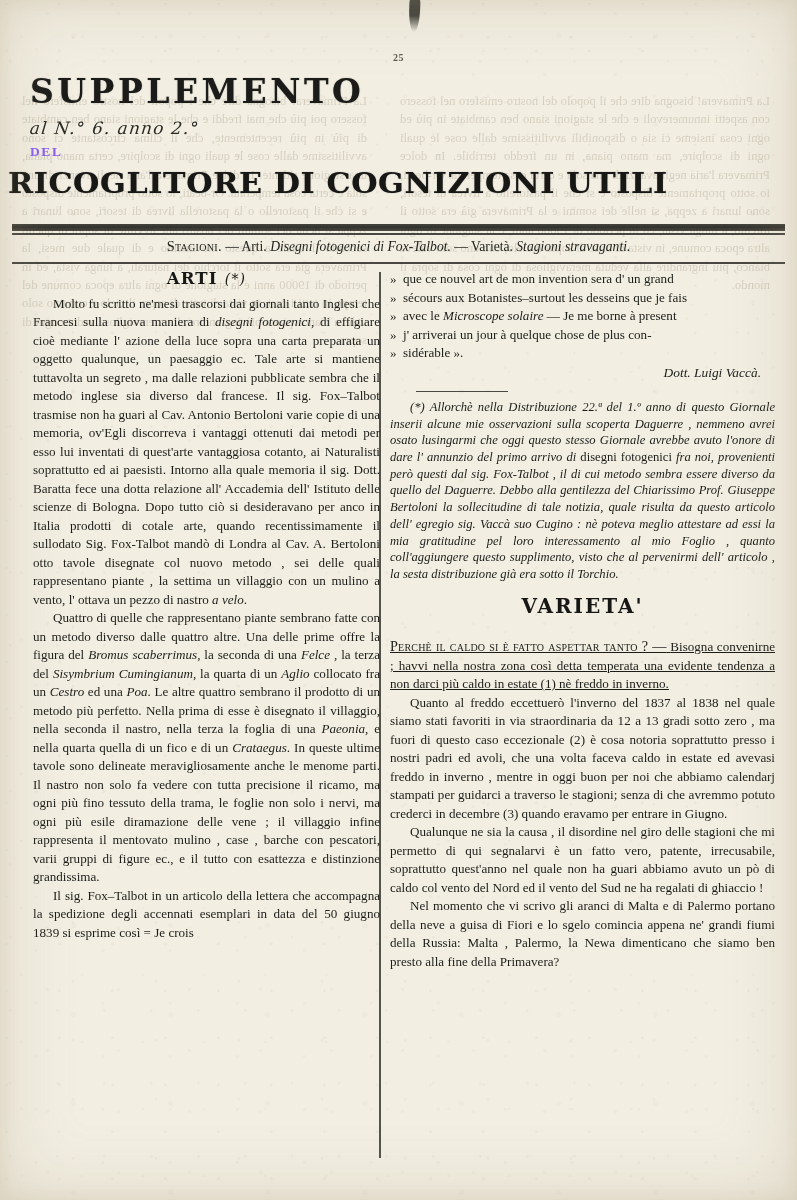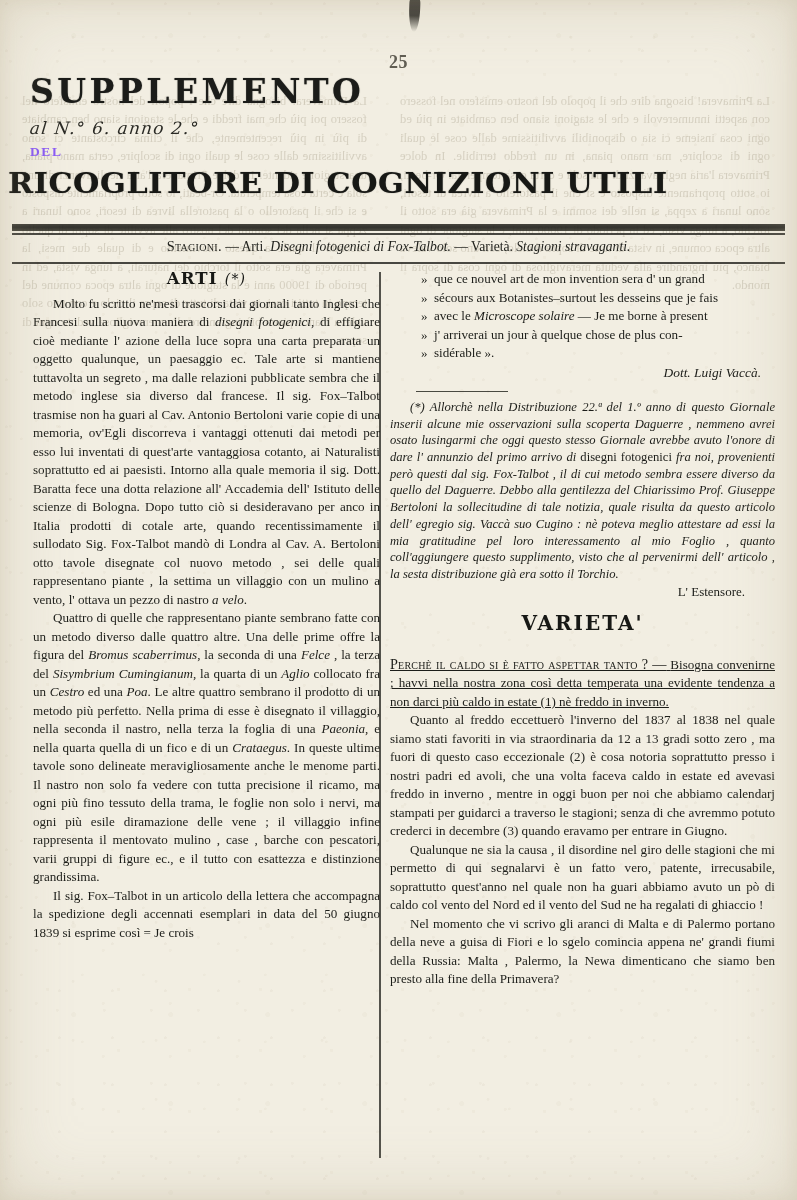--- a/index.html
+++ b/index.html
@@ -69,21 +69,21 @@
     background: linear-gradient(180deg, #2b2a27 0%, #33322d 55%, rgba(60,58,52,0) 100%);
     border-radius: 45% 45% 60% 60% / 25% 25% 80% 80%;
     transform: rotate(2deg);
     opacity: .92;
   }
 
   
   .folio {
     position: absolute; left: 0; right: 0; top: 52px;
     text-align: center;
-    font-size: 18px; font-weight: bold;
+    font-size: 10px; font-weight: bold;
     letter-spacing: .5px;
     color: #47443b;
     opacity: .85;
   }
   .masthead { position: absolute; left: 30px; right: 30px; top: 72px; text-align: left; }
   .supplemento {
     font-family: "DejaVu Serif", "Liberation Serif", serif;
     font-weight: bold;
     font-size: 33px;
     letter-spacing: 3.5px;
@@ -190,21 +190,20 @@
     letter-spacing: .2px;
   }
 
   
   .quote-block { margin: 0; }
   .quote-line {
     display: block;
     white-space: nowrap;
     font-size: 13.1px;
     line-height: 18.6px;
-    margin-left: 31px;
   }
   .guill { display: inline-block; width: 13px; }
   .signature {
     display: block;
     text-align: right;
     font-style: italic;
     font-size: 13.4px;
     margin-top: 1px;
     padding-right: 14px;
   }
@@ -293,21 +292,20 @@
         <span class="quote-line"><span class="guill">»</span><span>sécours aux Botanistes–surtout les desseins que je fais</span></span>
         <span class="quote-line"><span class="guill">»</span>avec le <i>Microscope solaire</i> — Je me borne à present</span>
         <span class="quote-line"><span class="guill">»</span><span>j' arriverai un jour à quelque chose de plus con-</span></span>
         <span class="quote-line"><span class="guill">»</span><span>sidérable ».</span><span class="signature">Dott. Luigi Vaccà.</span></span>
       </div>
 
       <div class="short-rule"></div>
 
       <p class="footnote">
         <span>(*) Allorchè nella Distribuzione 22.ª del 1.º anno di questo Giornale inserii alcune mie osservazioni sulla scoperta Daguerre , nemmeno avrei osato lusingarmi che oggi questo stesso Giornale avrebbe avuto l'onore di dare l' annunzio del primo arrivo di </span><span class="roman">disegni fotogenici</span><span> fra noi, provenienti però questi dal sig. Fox-Talbot , il di cui metodo sembra essere diverso da quello del Daguerre. Debbo alla gentilezza del Chiarissimo Prof. Giuseppe Bertoloni la sollecitudine di tale notizia, quale risulta da questo articolo dell' egregio sig. Vaccà suo Cugino : nè poteva meglio attestare ad essi la mia gratitudine pel loro interessamento al mio Foglio , quanto coll'aggiungere questo supplimento, visto che al pervenirmi dell' articolo , la sesta distribuzione già era sotto il Torchio.</span>
-        <span class="estensore">L' Estensore.</span>
       </p>
 
       <h2 class="section-head varieta">VARIETA'</h2>
 
       <p class="noindent">
         <span class="subhead">Perchè il caldo si è fatto aspettar tanto ? —</span>
         <span>Bisogna convenirne ; havvi nella nostra zona così detta temperata una evidente tendenza a non darci più caldo in estate (1) nè freddo in inverno.</span>
       </p>
       <p>Quanto al freddo eccettuerò l'inverno del 1837 al 1838 nel quale siamo stati favoriti in via straordinaria da 12 a 13 gradi sotto zero , ma fuori di questo caso eccezionale (2) è cosa notoria soprattutto presso i nostri padri ed avoli, che una volta faceva caldo in estate ed avevasi freddo in inverno , mentre in oggi buon per noi che abbiamo calendarj stampati per guidarci a traverso le stagioni; senza di che avremmo potuto crederci in decembre (3) quando eravamo per entrare in Giugno.</p>
       <p>Qualunque ne sia la causa , il disordine nel giro delle stagioni che mi permetto di qui segnalarvi è un fatto vero, patente, irrecusabile, soprattutto quest'anno nel quale non ha guari abbiamo avuto un pò di caldo col vento del Nord ed il vento del Sud ne ha regalati di ghiaccio !</p>

